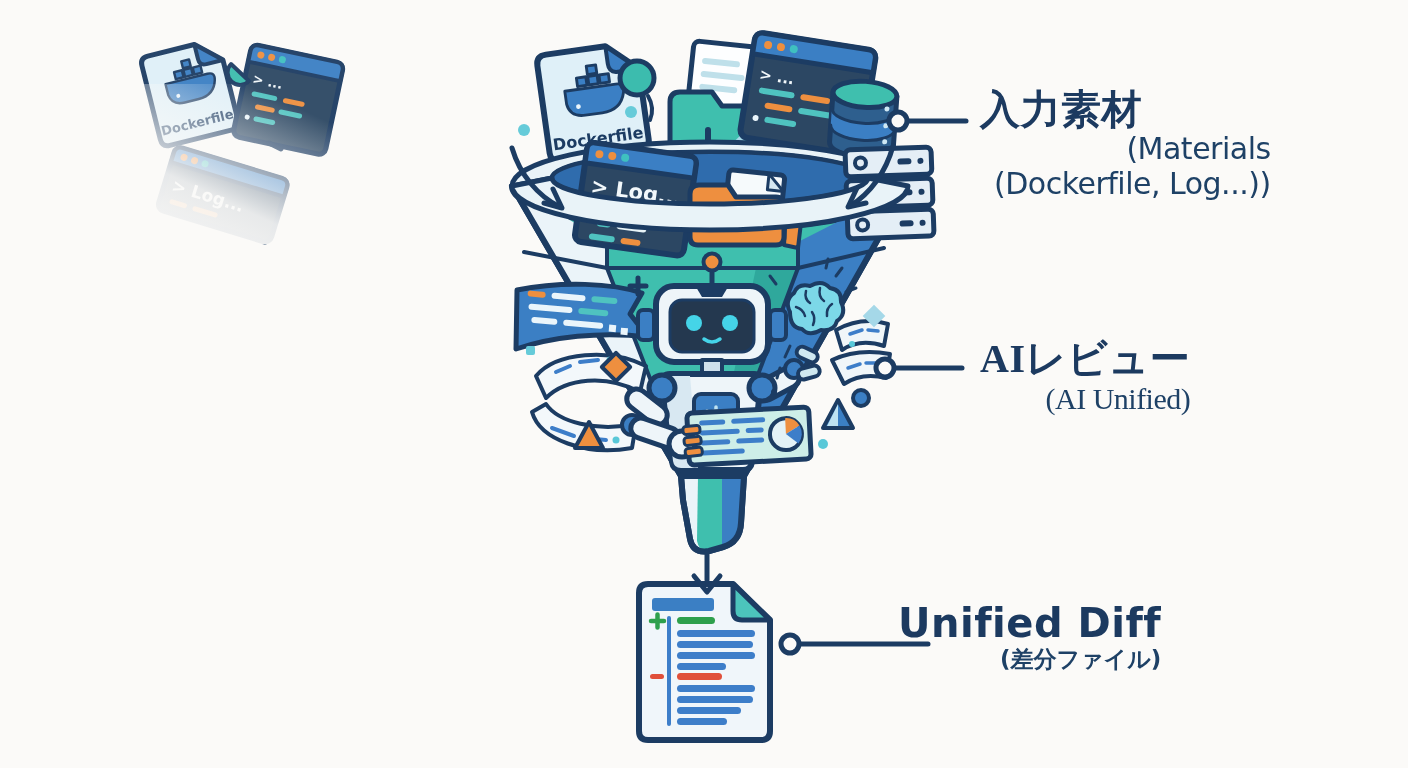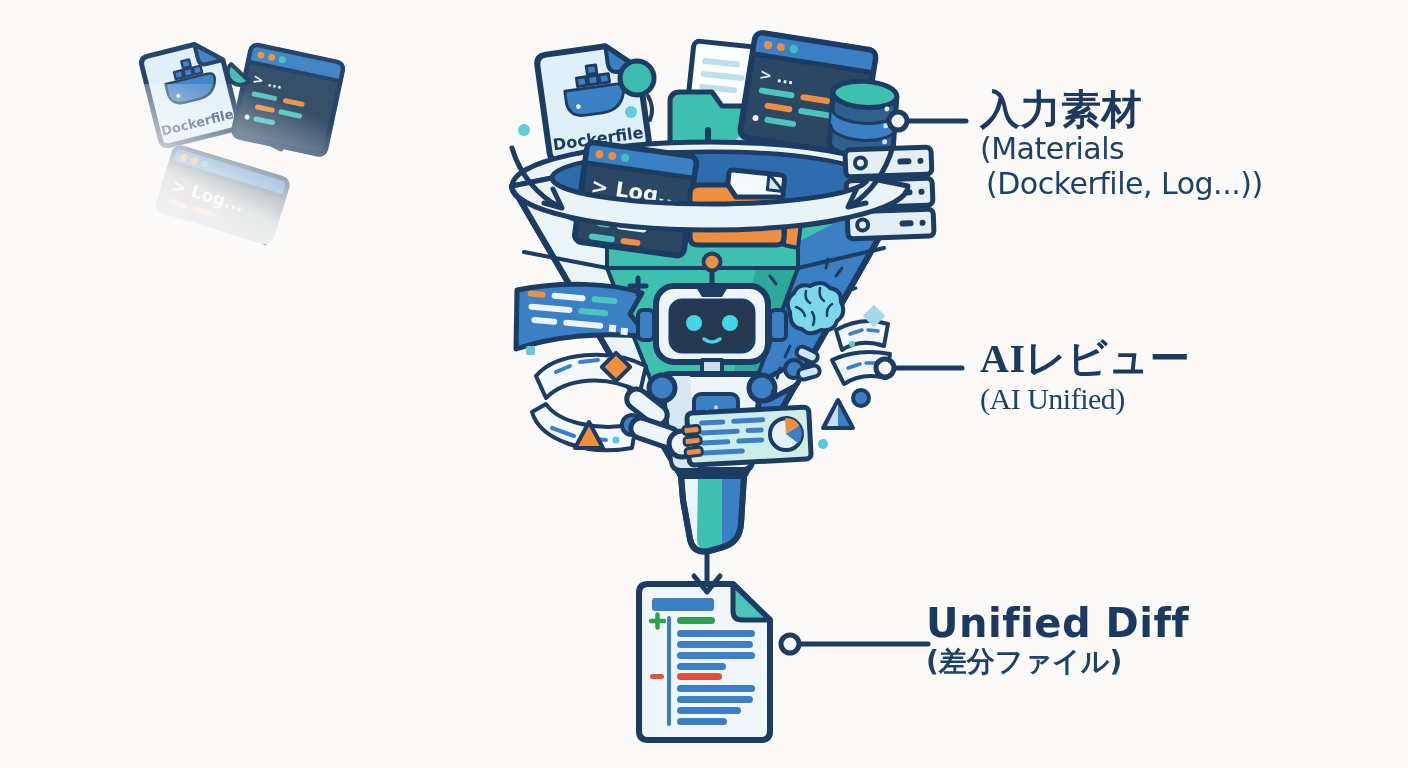--- a/index.html
+++ b/index.html
@@ -10,23 +10,23 @@
   .s6{stroke:#1c3c63;stroke-width:6;stroke-linejoin:round;stroke-linecap:round;}
   .s5{stroke:#1c3c63;stroke-width:5;stroke-linejoin:round;stroke-linecap:round;}
   .s4{stroke:#1c3c63;stroke-width:4;stroke-linejoin:round;stroke-linecap:round;}
   .s3{stroke:#1c3c63;stroke-width:3;stroke-linejoin:round;stroke-linecap:round;}
   .nf{fill:none;}
   .svgtxt{font-family:"DejaVu Sans","Liberation Sans",sans-serif;font-weight:bold;}
   .fade-overlay{position:absolute;left:58px;top:84px;width:340px;height:160px;
     background:linear-gradient(205deg, rgba(251,250,248,0) 22%, rgba(251,250,248,.9) 62%, #fbfaf8 88%);}
   .callout{position:absolute;color:#1c3a60;}
   .callout-title{font-weight:bold;font-size:40px;line-height:1.15;letter-spacing:.5px;}
-  .callout-sub{font-size:30px;line-height:1.15;color:#1e4166;letter-spacing:-.5px;}
-  .callout-sub.bold{font-weight:bold;font-size:28px;letter-spacing:0;}
-  .indent{margin-left:6px;}
+  .callout-sub{font-size:30px;line-height:1.15;color:#1e4166;letter-spacing:-.5px;text-align:right;}
+  .callout-sub.bold{font-weight:bold;font-size:23px;letter-spacing:0;}
+  .indent{margin-left:14px;}
 </style>
 </head>
 <body>
 
 <div class="stage">
 
 <svg width="1408" height="768" viewBox="0 0 1408 768">
 
   <g opacity="0.95">
     <g transform="translate(140,58) rotate(-14)">
@@ -367,18 +367,18 @@
   <div class="callout-title">入力素材</div>
   <div class="callout-sub">(Materials</div>
   <div class="callout-sub indent">(Dockerfile, Log...))</div>
 </div>
 
 <div class="callout" style="left:980px;top:336px;font-family:Liberation Serif, serif;">
   <div class="callout-title">AIレビュー</div>
   <div class="callout-sub">(AI Unified)</div>
 </div>
 
-<div class="callout" style="left:926px;top:600px;">
+<div class="callout" style="left:898px;top:600px;">
   <div class="callout-title">Unified Diff</div>
   <div class="callout-sub bold">(差分ファイル)</div>
 </div>
 
 </div>
 
 </body></html>

